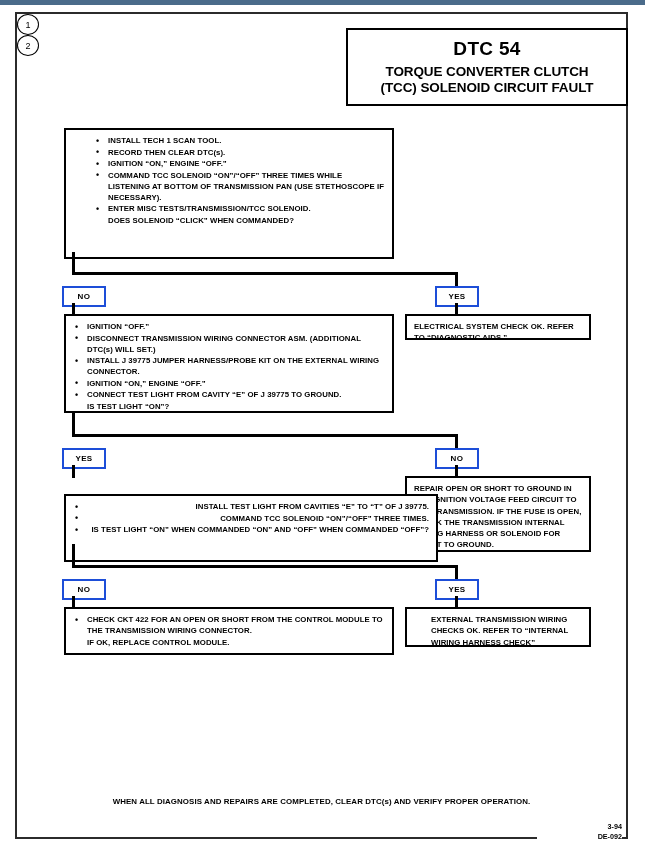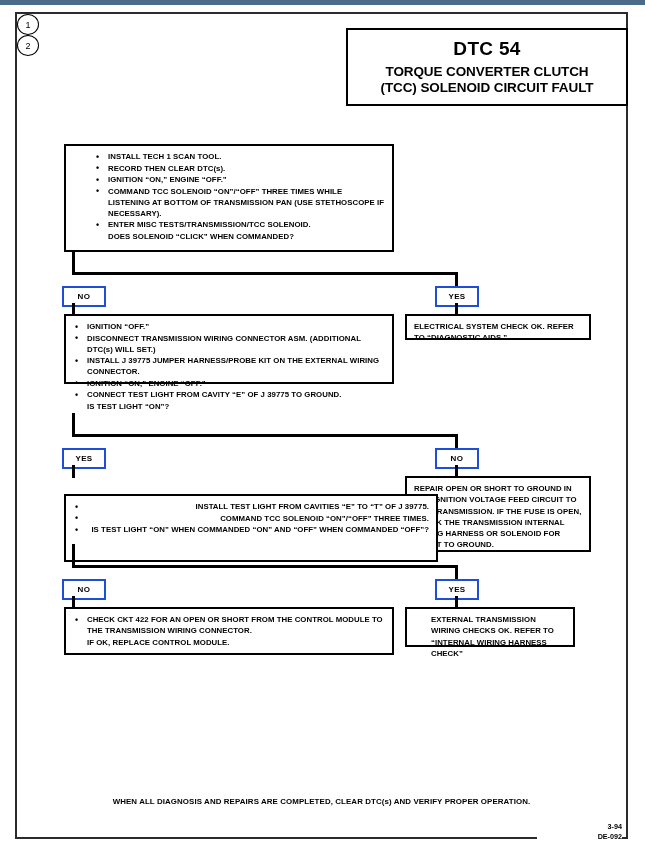--- a/index.html
+++ b/index.html
@@ -177,21 +177,21 @@
     <div class="node" id="title-block">
       <div class="title-main">DTC 54</div>
       <div class="title-sub">TORQUE CONVERTER CLUTCH</div>
       <div class="title-sub">(TCC) SOLENOID CIRCUIT FAULT</div>
     </div>
 
     <div class="step-circle" style="left:23px; top:134px; width:20px; height:19px;">
       <span>1</span>
     </div>
 
-    <div class="node box step-box" style="left:47px; top:130px; width:330px; height:108px;padding-left:28px;">
+    <div class="node box step-box" style="left:47px; top:114px; width:330px; height:131px;padding-left:28px;">
       <ul class="bullets">
         <li class="bullet">INSTALL TECH 1 SCAN TOOL.</li>
         <li class="bullet">RECORD THEN CLEAR DTC(s).</li>
         <li class="bullet">IGNITION “ON,” ENGINE “OFF.”</li>
         <li class="bullet">COMMAND TCC SOLENOID “ON”/“OFF” THREE TIMES WHILE LISTENING AT BOTTOM OF TRANSMISSION PAN (USE STETHOSCOPE IF NECESSARY).</li>
         <li class="bullet">ENTER MISC TESTS/TRANSMISSION/TCC SOLENOID.</li>
         <li class="nobullet">DOES SOLENOID “CLICK” WHEN COMMANDED?</li>
       </ul>
     </div>
 
@@ -210,21 +210,21 @@
     <div class="vline" style="left:438px; top:289px; height:13px;"></div>
 
     <div class="node box result-box" style="left:388px; top:300px; width:186px; height:26px;">
       <p>ELECTRICAL SYSTEM CHECK OK. REFER TO “DIAGNOSTIC AIDS.”</p>
     </div>
 
     <div class="step-circle" style="left:23px; top:305px; width:20px; height:19px;">
       <span>2</span>
     </div>
 
-    <div class="node box step-box" style="left:47px; top:300px; width:330px; height:70px;">
+    <div class="node box step-box" style="left:47px; top:300px; width:330px; height:99px;">
       <ul class="bullets">
         <li class="bullet">IGNITION “OFF.”</li>
         <li class="bullet">DISCONNECT TRANSMISSION WIRING CONNECTOR ASM. (ADDITIONAL DTC(s) WILL SET.)</li>
         <li class="bullet">INSTALL J 39775 JUMPER HARNESS/PROBE KIT ON THE EXTERNAL WIRING CONNECTOR.</li>
         <li class="bullet">IGNITION “ON,” ENGINE “OFF.”</li>
         <li class="bullet">CONNECT TEST LIGHT FROM CAVITY “E” OF J 39775 TO GROUND.</li>
         <li class="nobullet">IS TEST LIGHT “ON”?</li>
       </ul>
     </div>
 
@@ -268,21 +268,21 @@
     <div class="vline" style="left:55px; top:582px; height:13px;"></div>
     <div class="vline" style="left:438px; top:582px; height:13px;"></div>
 
     <div class="node box step-box" style="left:47px; top:593px; width:330px; height:48px;">
       <ul class="bullets">
         <li class="bullet">CHECK CKT 422 FOR AN OPEN OR SHORT FROM THE CONTROL MODULE TO THE TRANSMISSION WIRING CONNECTOR.</li>
         <li class="nobullet">IF OK, REPLACE CONTROL MODULE.</li>
       </ul>
     </div>
 
-    <div class="node box result-box" style="left:388px; top:593px; width:170px; height:40px;padding-left:24px;">
+    <div class="node box result-box" style="left:388px; top:593px; width:186px; height:40px;padding-left:24px;">
       <p>EXTERNAL TRANSMISSION WIRING CHECKS OK. REFER TO “INTERNAL WIRING HARNESS CHECK”</p>
     </div>
 
     <div class="node" id="footer-note">WHEN ALL DIAGNOSIS AND REPAIRS ARE COMPLETED, CLEAR DTC(s) AND VERIFY PROPER OPERATION.</div>
 
     <div class="node" id="page-id">
       <div>3-94</div>
       <div>DE-092</div>
     </div>
 

